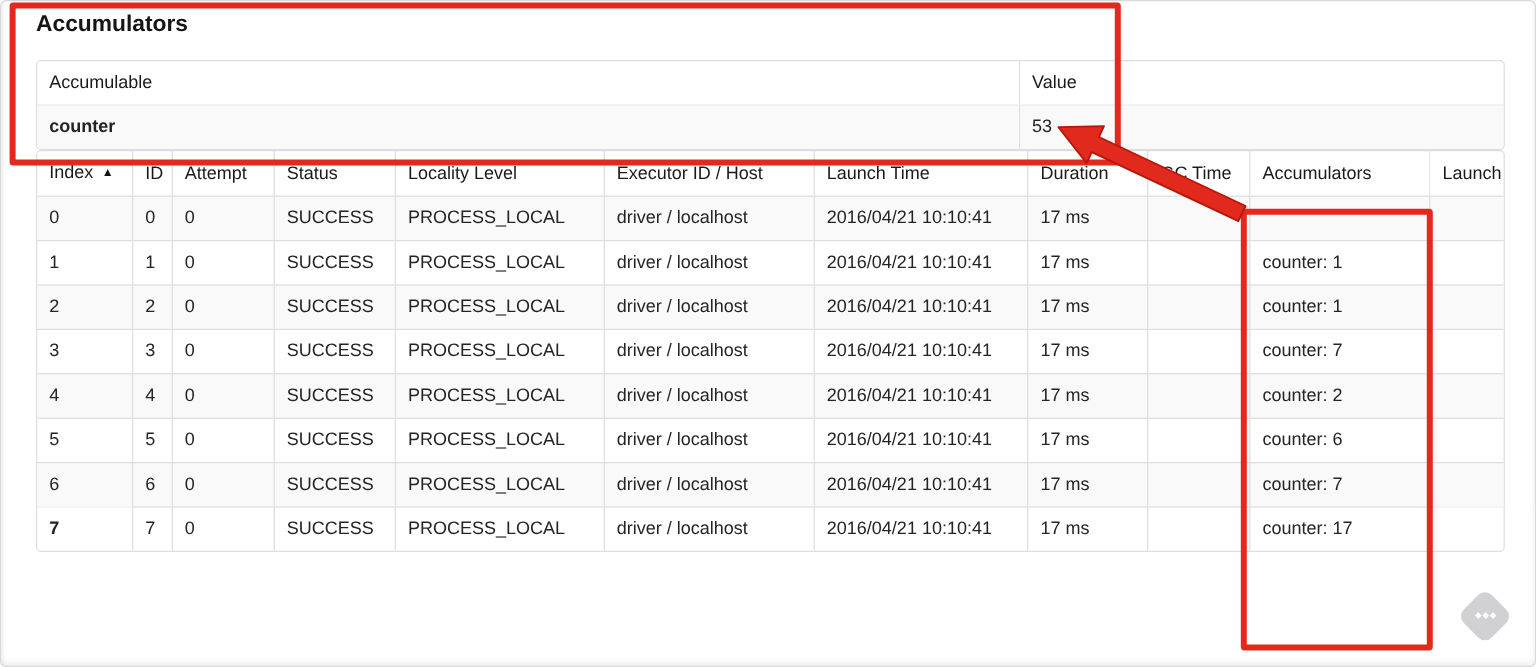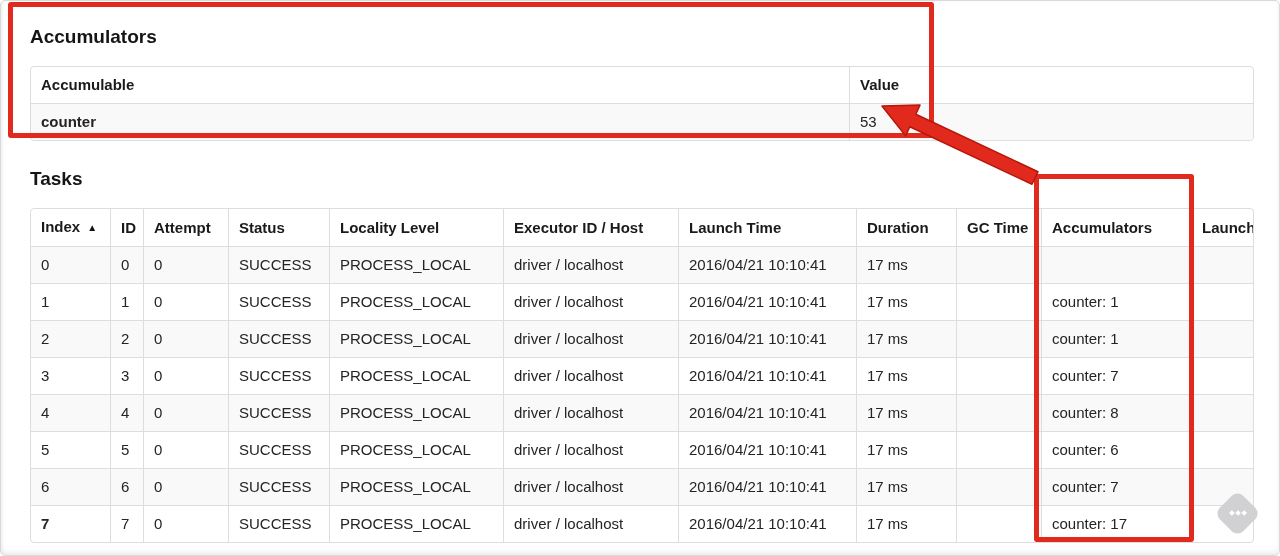--- a/index.html
+++ b/index.html
@@ -8,38 +8,38 @@
     position: relative;
     font-family: "Liberation Sans", "DejaVu Sans", sans-serif;
     color: #222;
   }
   .page-frame {
     position: absolute; inset: 0;
     border: 1px solid #d9d9d9; border-radius: 5px;
     box-shadow: inset 0 -3px 5px rgba(0,0,0,0.07), inset 2px 0 3px rgba(0,0,0,0.03);
     pointer-events: none; z-index: 40;
   }
-  .content { position: absolute; left: 30px; right: 28px; top: 26px; }
+  .content { position: absolute; left: 30px; right: 28px; top: 10px; }
   h4.section-title {
     font-size: 19px; font-weight: bold; color: #151515;
     line-height: 22px; margin: 0 0 18px 0;
   }
   h4.tasks-title { margin-top: 27px; }
 
   table.ui-table {
     width: 100%; border-collapse: separate; border-spacing: 0;
     border: 1px solid #ddd; border-radius: 4px;
     font-size: 15px; color: #242424; table-layout: fixed;
   }
   table.ui-table th, table.ui-table td {
     padding: 8px 10px; line-height: 20px; text-align: left;
     border-left: 1px solid #ddd; border-top: 1px solid #ddd;
     overflow: hidden; white-space: nowrap; text-overflow: clip;
   }
-  table.ui-table th { font-weight: bold; color: #1a1a1a; border-top: none; }
+  table.ui-table th { font-weight: normal; color: #1a1a1a; border-top: none; }
   table.ui-table th:first-child, table.ui-table td:first-child { border-left: none; }
   table.ui-table tbody tr:nth-child(odd) { background: #f9f9f9; }
   table.ui-table th:first-child { border-top-left-radius: 4px; }
   table.ui-table th:last-child { border-top-right-radius: 4px; }
   table.ui-table tbody tr:last-child td:first-child { border-bottom-left-radius: 4px; font-weight: bold; }
   table.ui-table tbody tr:last-child td:last-child { border-bottom-right-radius: 4px; }
 
   .sort-icon { font-size: 10px; margin-left: 7px; color: #111; vertical-align: 1px; }
 
   
@@ -92,21 +92,20 @@
       </tr>
     </thead>
     <tbody>
       <tr>
         <td>counter</td>
         <td>53</td>
       </tr>
     </tbody>
   </table>
 
-  <h4 class="section-title tasks-title">Tasks</h4>
 
   <table class="ui-table">
     <colgroup>
       <col class="c-index">
         <col class="c-id">
         <col class="c-attempt">
         <col class="c-status">
       <col class="c-locality">
         <col class="c-executor">
         <col class="c-launch">
@@ -186,21 +185,21 @@
       <tr>
         <td>4</td>
         <td>4</td>
         <td>0</td>
         <td>SUCCESS</td>
         <td>PROCESS_LOCAL</td>
         <td>driver / localhost</td>
         <td>2016/04/21 10:10:41</td>
         <td>17 ms</td>
         <td></td>
-        <td>counter: 8</td>
+        <td>counter: 2</td>
         <td></td>
       </tr>
       <tr>
         <td>5</td>
         <td>5</td>
         <td>0</td>
         <td>SUCCESS</td>
         <td>PROCESS_LOCAL</td>
         <td>driver / localhost</td>
         <td>2016/04/21 10:10:41</td>

